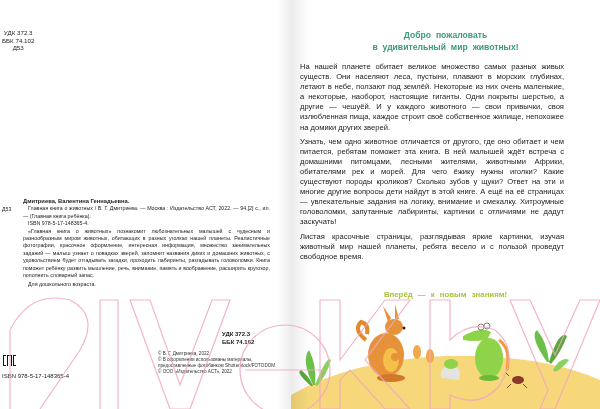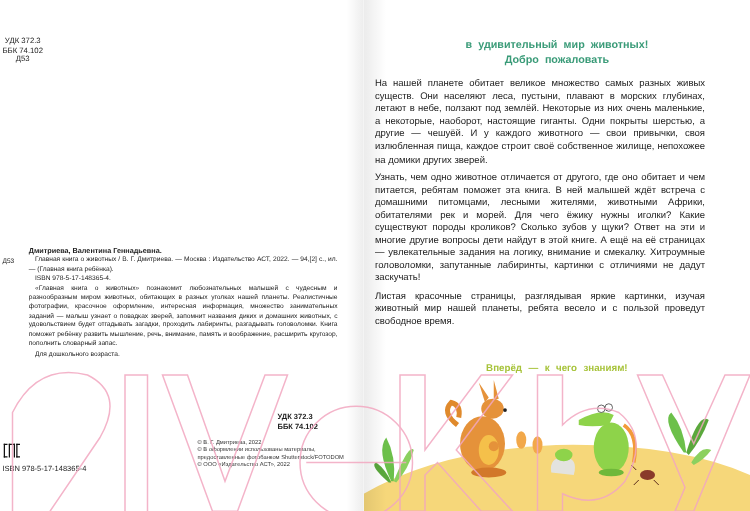--- a/index.html
+++ b/index.html
@@ -92,31 +92,31 @@
     <div class="eac-logo">
       <span></span>
         <span></span>
         <span></span>
     </div>
     <div class="isbn-bottom">ISBN  978-5-17-148365-4</div>
   </div>
 
   <div class="page-right">
     <div class="greeting">
+      <div>Добро  пожаловать</div>
       <div>в  удивительный  мир  животных!</div>
-      <div>Добро  пожаловать</div>
     </div>
 
     <div class="body-text">
       <p>На нашей планете обитает великое множество самых разных живых существ. Они населяют леса, пустыни, плавают в морских глубинах, летают в небе, ползают под землёй. Некоторые из них очень маленькие, а некоторые, наоборот, настоящие гиганты. Одни покрыты шерстью, а другие — чешуёй. И у каждого животного — свои привычки, своя излюбленная пища, каждое строит своё собственное жилище, непохожее на домики других зверей.</p>
       <p>Узнать, чем одно животное отличается от другого, где оно обитает и чем питается, ребятам поможет эта книга. В ней малышей ждёт встреча с домашними питомцами, лесными жителями, животными Африки, обитателями рек и морей. Для чего ёжику нужны иголки? Какие существуют породы кроликов? Сколько зубов у щуки? Ответ на эти и многие другие вопросы дети найдут в этой книге. А ещё на её страницах — увлекательные задания на логику, внимание и смекалку. Хитроумные головоломки, запутанные лабиринты, картинки с отличиями не дадут заскучать!</p>
       <p>Листая красочные страницы, разглядывая яркие картинки, изучая животный мир нашей планеты, ребята весело и с пользой проведут свободное время.</p>
     </div>
 
-    <div class="slogan">Вперёд  —  к  чего  знаниям!</div>
+    <div class="slogan">Вперёд  —  к  новым  знаниям!</div>
 
     <svg class="illustration" viewBox="0 0 309 109">
 
       <path d="M0 109 L0 95 Q60 60 154 56 Q250 54 309 80 L309 109 Z" fill="#f6d77a"></path>
 
       <g>
         <path d="M22 85 Q10 60 18 50 Q26 65 24 85Z" fill="#6cc04a"></path>
         <path d="M24 85 Q36 55 40 60 Q36 75 26 86Z" fill="#8bd05f"></path>
         <path d="M20 86 Q4 72 10 70 Q18 76 22 86Z" fill="#5aa83c"></path>
       </g>

